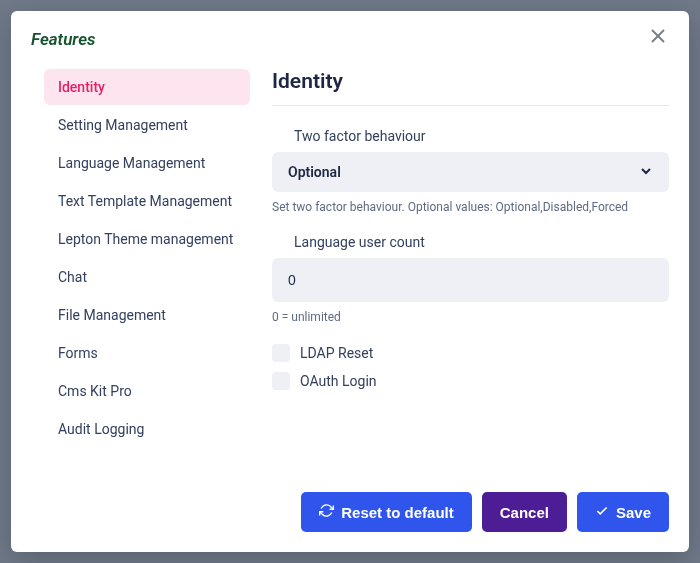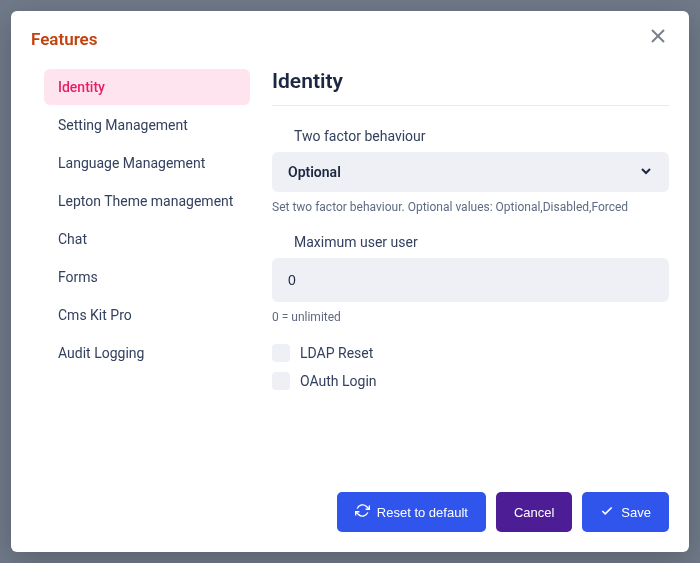--- a/index.html
+++ b/index.html
@@ -27,21 +27,22 @@
   }
   .modal-header {
     padding: 18px 20px 0 20px;
     display: flex;
     align-items: flex-start;
     justify-content: space-between;
   }
   .modal-title {
     font-size: 17px;
     font-weight: 600;
-    color: #c2410c;
+    color: #14532d;
+    font-style: italic;
   }
   .close-btn {
     width: 20px;
     height: 20px;
     cursor: pointer;
     margin-top: -2px;
   }
   .close-btn svg { stroke: #7a7f8a; stroke-width: 2; }
   .modal-body {
     flex: 1;
@@ -147,22 +148,22 @@
     padding: 16px 20px 20px;
     display: flex;
     justify-content: flex-end;
     gap: 10px;
   }
   .btn {
     height: 40px;
     border-radius: 5px;
     border: none;
     padding: 0 18px;
-    font-size: 13px;
-    font-weight: 400;
+    font-size: 15px;
+    font-weight: 700;
     cursor: pointer;
     display: inline-flex;
     align-items: center;
     gap: 7px;
     color: #fff;
   }
   .btn-primary { background: #2f55ed; }
   .btn-secondary { background: #4c1d95; }
   .btn svg { stroke: #fff; stroke-width: 2.2; fill: none; }
   .btn .check svg { stroke-width: 2.8; }
@@ -183,22 +184,24 @@
       </span>
     </div>
   </div>
 
   <div class="modal-body">
 
     <div class="sidebar">
       <div class="sidebar-item active"><span>Identity</span></div>
       <div class="sidebar-item"><span>Setting Management</span></div>
       <div class="sidebar-item"><span>Language Management</span></div>
+      <div class="sidebar-item"><span>Text Template Management</span></div>
       <div class="sidebar-item"><span>Lepton Theme management</span></div>
       <div class="sidebar-item"><span>Chat</span></div>
+      <div class="sidebar-item"><span>File Management</span></div>
       <div class="sidebar-item"><span>Forms</span></div>
       <div class="sidebar-item"><span>Cms Kit Pro</span></div>
       <div class="sidebar-item"><span>Audit Logging</span></div>
     </div>
 
     <div class="content">
       <div class="content-title">Identity</div>
 
       <div class="field-group">
         <label class="field-label">Two factor behaviour</label>
@@ -207,21 +210,21 @@
           <span class="chevron">
             <svg width="14" height="14" viewBox="0 0 14 14">
                 <polyline points="3 5 7 9 11 5"></polyline>
               </svg>
           </span>
         </div>
         <div class="help-text">Set two factor behaviour. Optional values: Optional,Disabled,Forced</div>
       </div>
 
       <div class="field-group">
-        <label class="field-label">Maximum user user</label>
+        <label class="field-label">Language user count</label>
         <div class="input-wrap">
           <input type="text" value="0" style="">
         </div>
         <div class="help-text">0 = unlimited</div>
       </div>
 
       <div class="checkbox-row">
         <div class="checkbox-box"></div>
         <span class="checkbox-label">LDAP Reset</span>
       </div>

